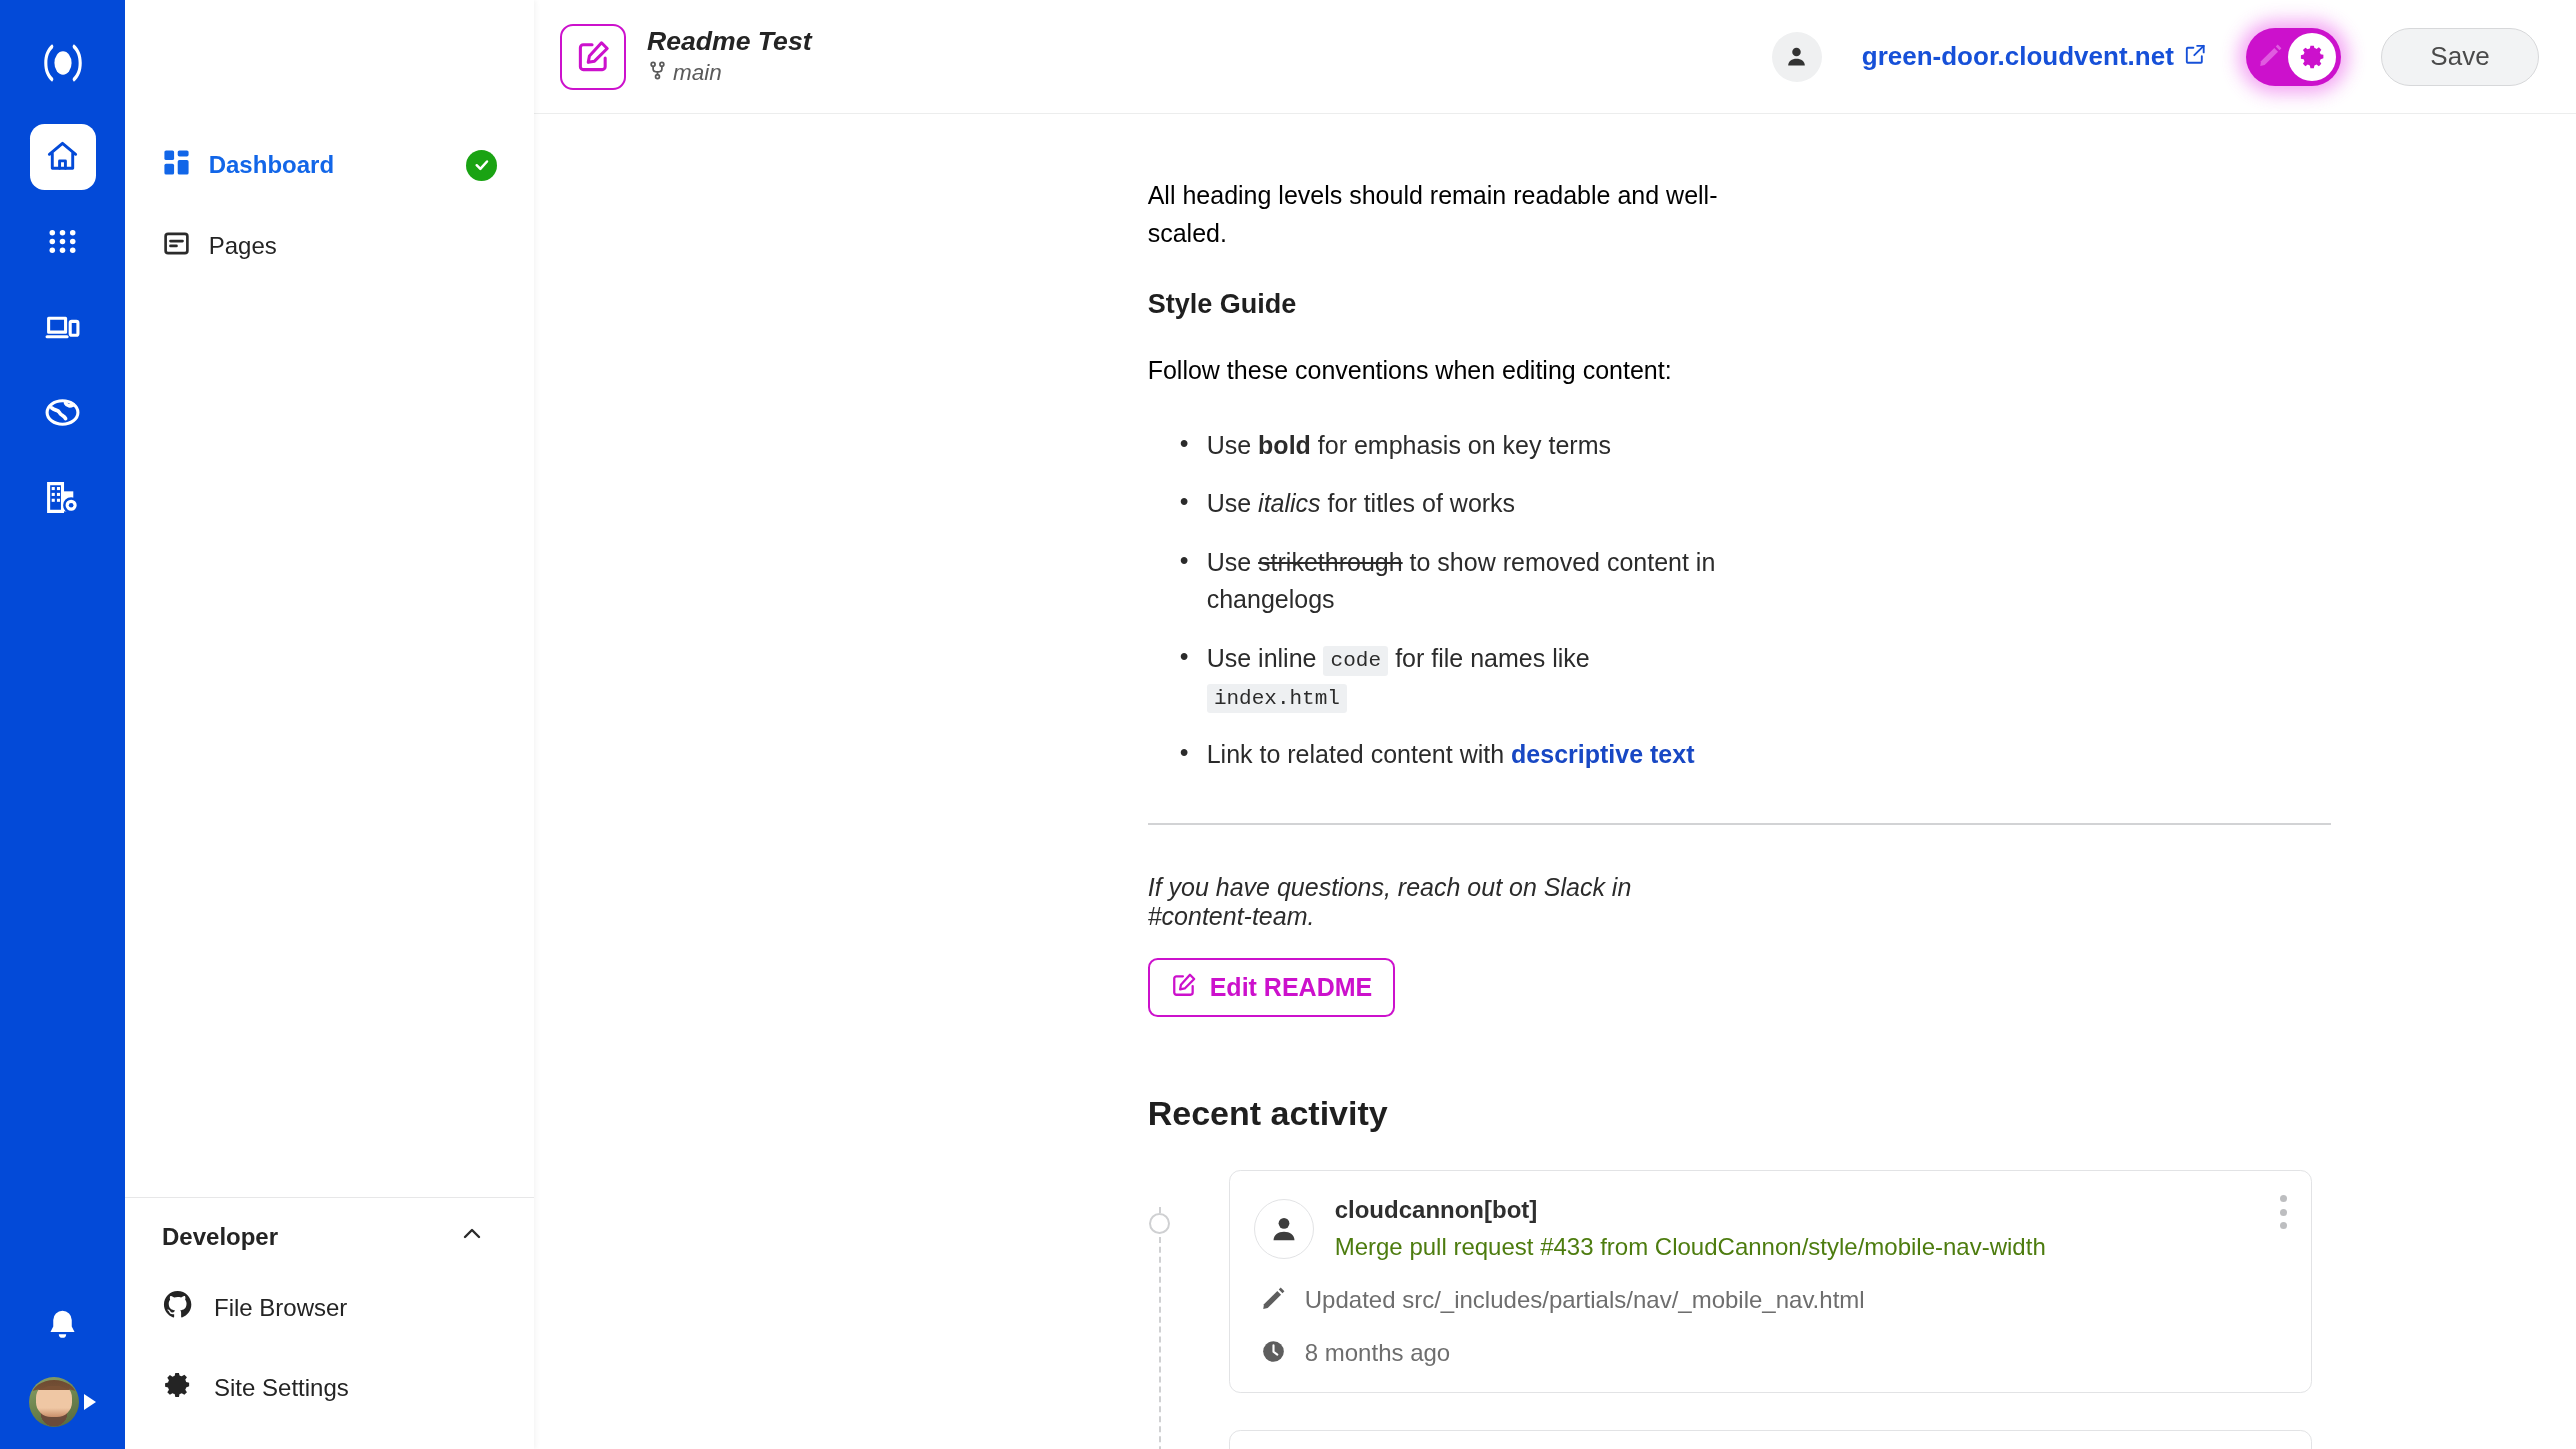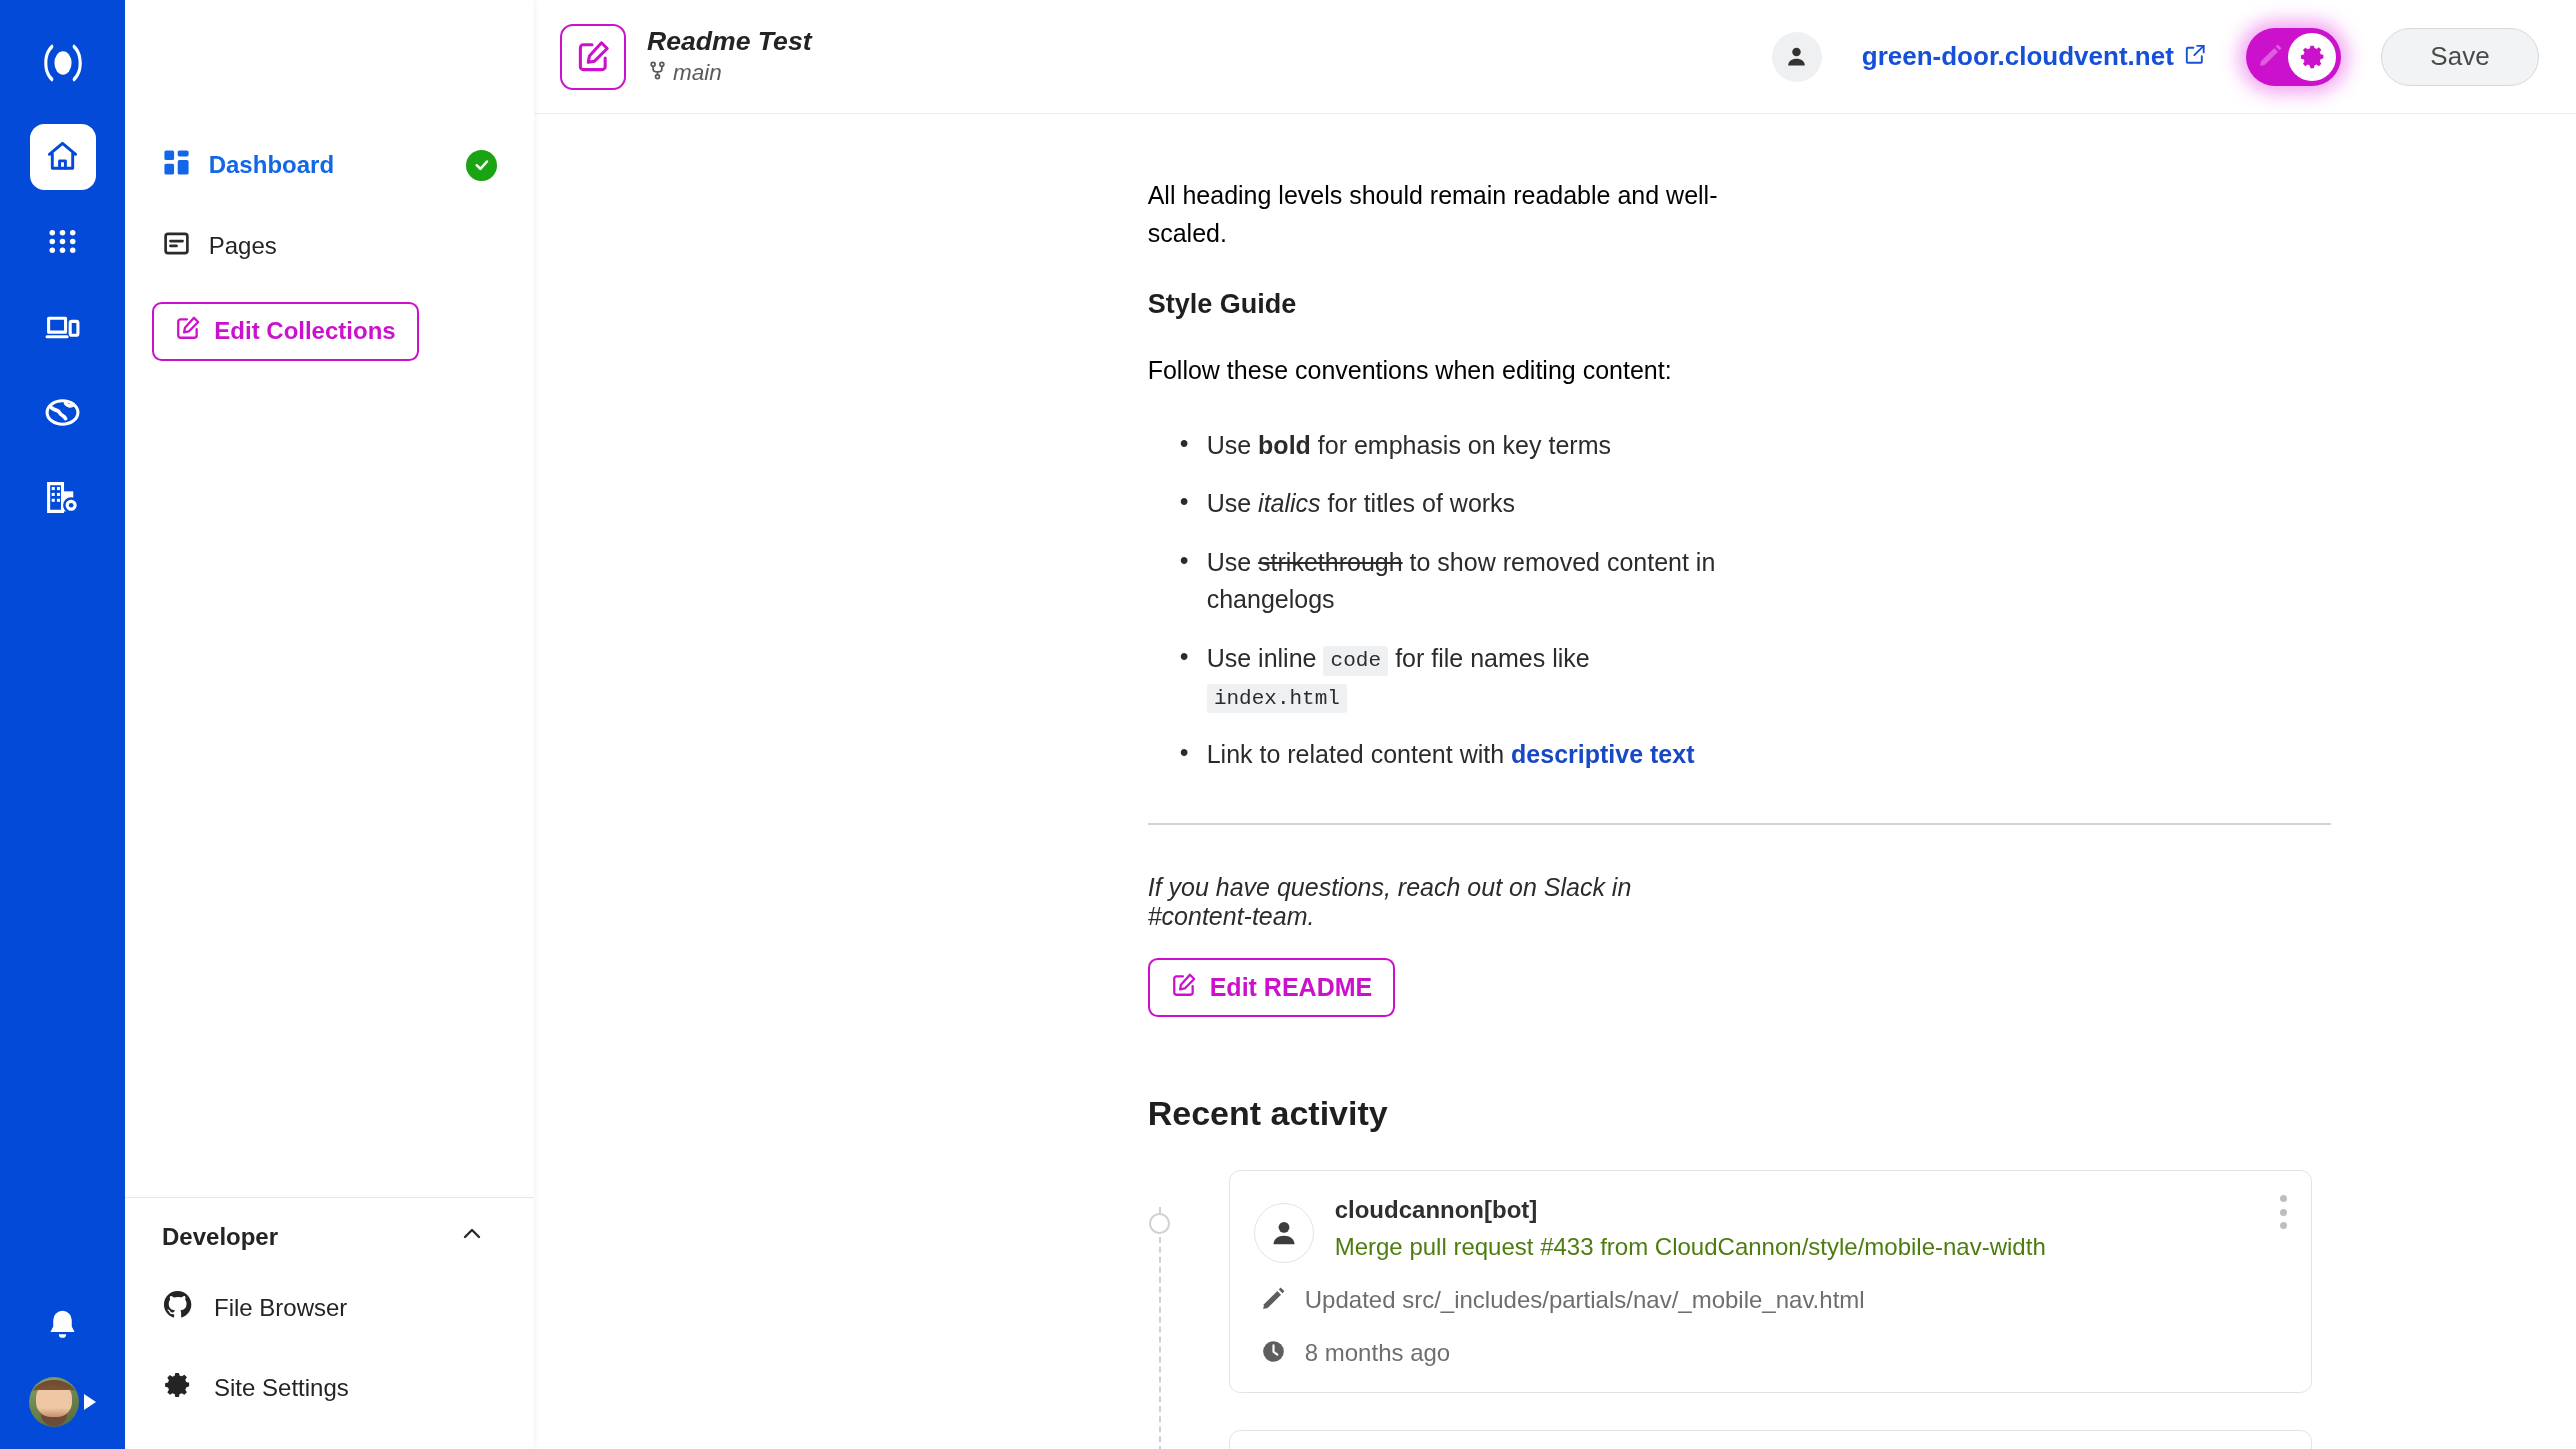--- a/index.html
+++ b/index.html
@@ -177,21 +177,21 @@
   .tl-dot {
     position: absolute; left: -80px; top: 43px;
     width: 21px; height: 21px; border-radius: 50%;
     border: 2.4px solid #cfd0d2; background: #fff;
     margin-left: 0.8px;
   }
   .card {
     border: 1.6px solid #e2e3e5; border-radius: 11.3px; background: #fff;
     padding: 24px 27px 24px 24px; width: 1083px; position: relative;
   }
-  .card-head { display: flex; align-items: flex-end; gap: 21px; }
+  .card-head { display: flex; align-items: center; gap: 21px; }
   .card-avatar {
     width: 60px; height: 60px; border-radius: 50%;
     border: 1.6px solid #e2e3e5; background:#fff;
     display:flex;align-items:center;justify-content:center; flex: 0 0 auto;
   }
   .card-author { font-size: 24px; font-weight: 700; color: #2f2f2f; line-height:1.25;}
   .card-msg { font-size: 24px; color: #4d7c0f; line-height: 1.3; margin-top: 6.4px;}
   .card-row { display:flex; align-items:center; gap: 17.7px; margin-top: 22.5px; padding-left: 6.4px;}
   .card-row-text { font-size: 24px; color: #6e6e6e; }
   .kebab { position: absolute; right: 24px; top: 24px; display:flex; flex-direction:column; gap: 6.4px; }
@@ -305,29 +305,20 @@
       <div class="nav-item">
         <span>
           <svg width="29" height="29" viewBox="0 0 24 24" fill="none" stroke="#2b2b2b" stroke-width="2.2">
             <rect x="3" y="4" width="18" height="16" rx="2"></rect>
             <path d="M7 10h10M7 14h5" stroke-linecap="round"></path>
           </svg>
         </span>
         <span>Pages</span>
       </div>
 
-      <div class="edit-collections">
-        <span>
-          <svg width="26" height="26" viewBox="0 0 24 24" fill="none" stroke="#cc11cc" stroke-width="2.1" stroke-linecap="round" stroke-linejoin="round">
-            <path d="M20 13v6a2 2 0 0 1-2 2H5a2 2 0 0 1-2-2V6a2 2 0 0 1 2-2h6"></path>
-            <path d="M17.5 2.6 21.4 6.5 12.7 15.2 8.4 16l.8-4.3z"></path>
-          </svg>
-        </span>
-        <span>Edit Collections</span>
-      </div>
     </div>
 
     <div class="navpanel-divider"></div>
 
     <div class="dev-section">
       <div class="dev-head">
         <span>Developer</span>
         <span>
           <svg width="24" height="24" viewBox="0 0 24 24" fill="none" stroke="#2b2b2b" stroke-width="2.4" stroke-linecap="round" stroke-linejoin="round">
             <path d="M5 15l7-7 7 7"></path>

